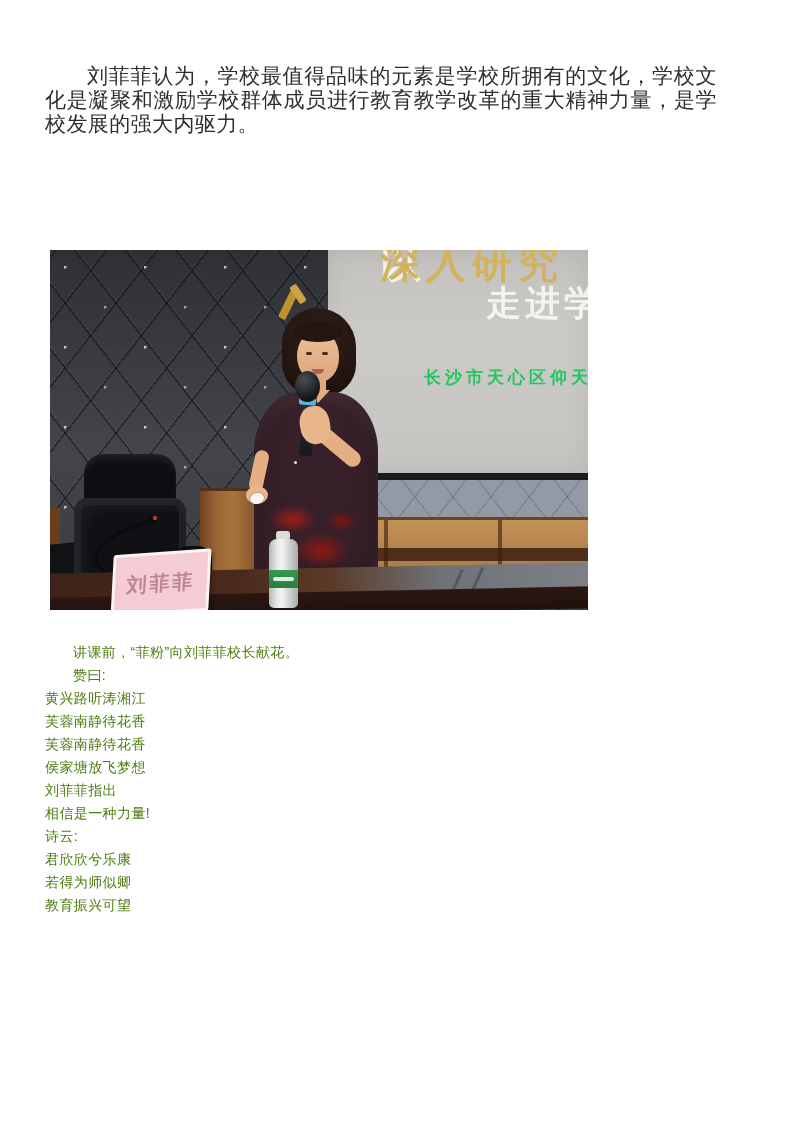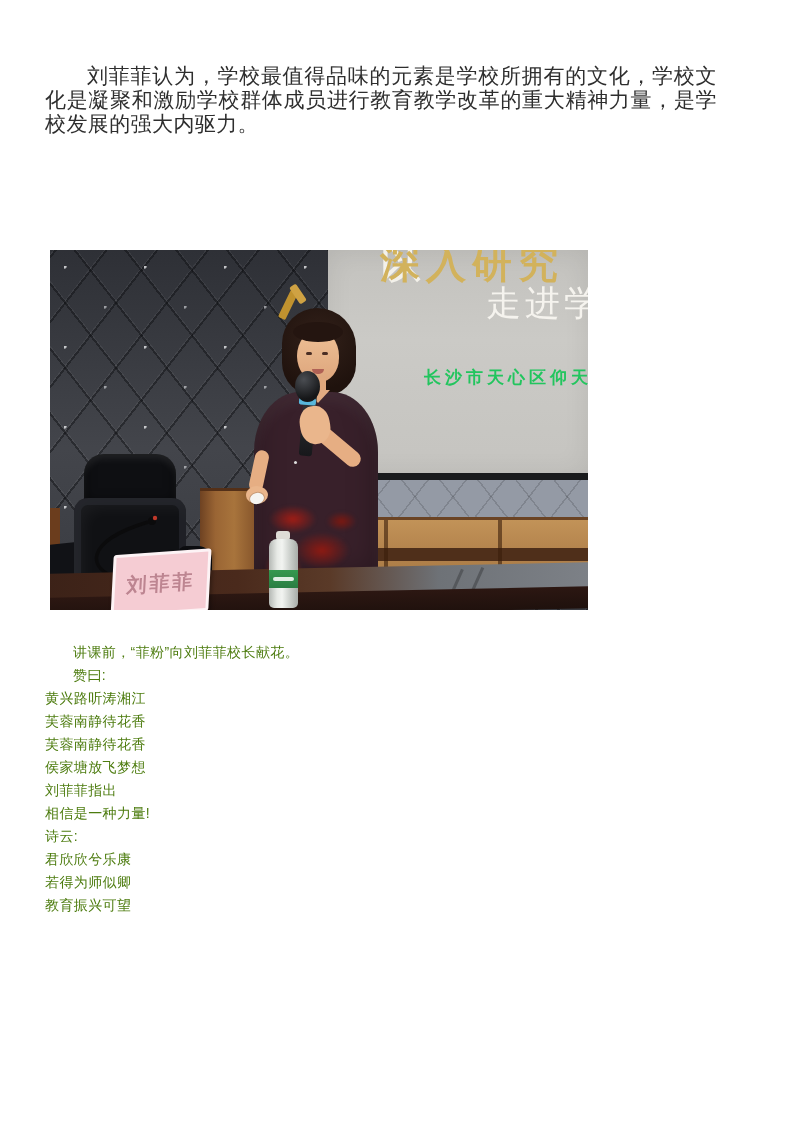--- a/index.html
+++ b/index.html
@@ -39,21 +39,21 @@
 
   .screen{left:278px;top:0;width:260px;height:225px;
           background:linear-gradient(180deg,#c3c2be 0%,#cbcac6 40%,#c5c4c0 100%);
           box-shadow:inset 0 0 26px rgba(0,0,0,.08);}
   .screen-bar{left:268px;top:223px;width:270px;height:9px;background:#1a1b1d;}
 
   .t1{left:330px;top:-14px;font-family:"Liberation Serif","DejaVu Serif",serif;
       font-weight:700;font-size:40px;letter-spacing:6px;white-space:nowrap;}
   .t1 .w{color:#f3f1ea;} .t1 .g{color:#d2b25c;}
   .t2{left:436px;top:30px;font-family:"Liberation Serif","DejaVu Serif",serif;
-      font-weight:400;font-size:35px;letter-spacing:4px;color:#f5f3ee;white-space:nowrap;}
+      font-weight:700;font-size:35px;letter-spacing:4px;color:#f5f3ee;white-space:nowrap;}
   .t3{left:374px;top:116px;font-family:"Liberation Serif","DejaVu Serif",serif;
       font-weight:700;font-size:17px;letter-spacing:4px;color:#22c55e;white-space:nowrap;}
 
   .band-blue{left:268px;top:230px;width:270px;height:40px;
     background-color:#949aa5;
     background-image:
       repeating-linear-gradient(52deg, rgba(0,0,0,.14) 0 1.5px, rgba(0,0,0,0) 1.5px 30px),
       repeating-linear-gradient(-52deg, rgba(0,0,0,.14) 0 1.5px, rgba(0,0,0,0) 1.5px 30px);}
   .wood-band{left:268px;top:267px;width:270px;height:78px;
     background:linear-gradient(180deg,#c29358 0%,#b5854e 35%,#a2743f 100%);

